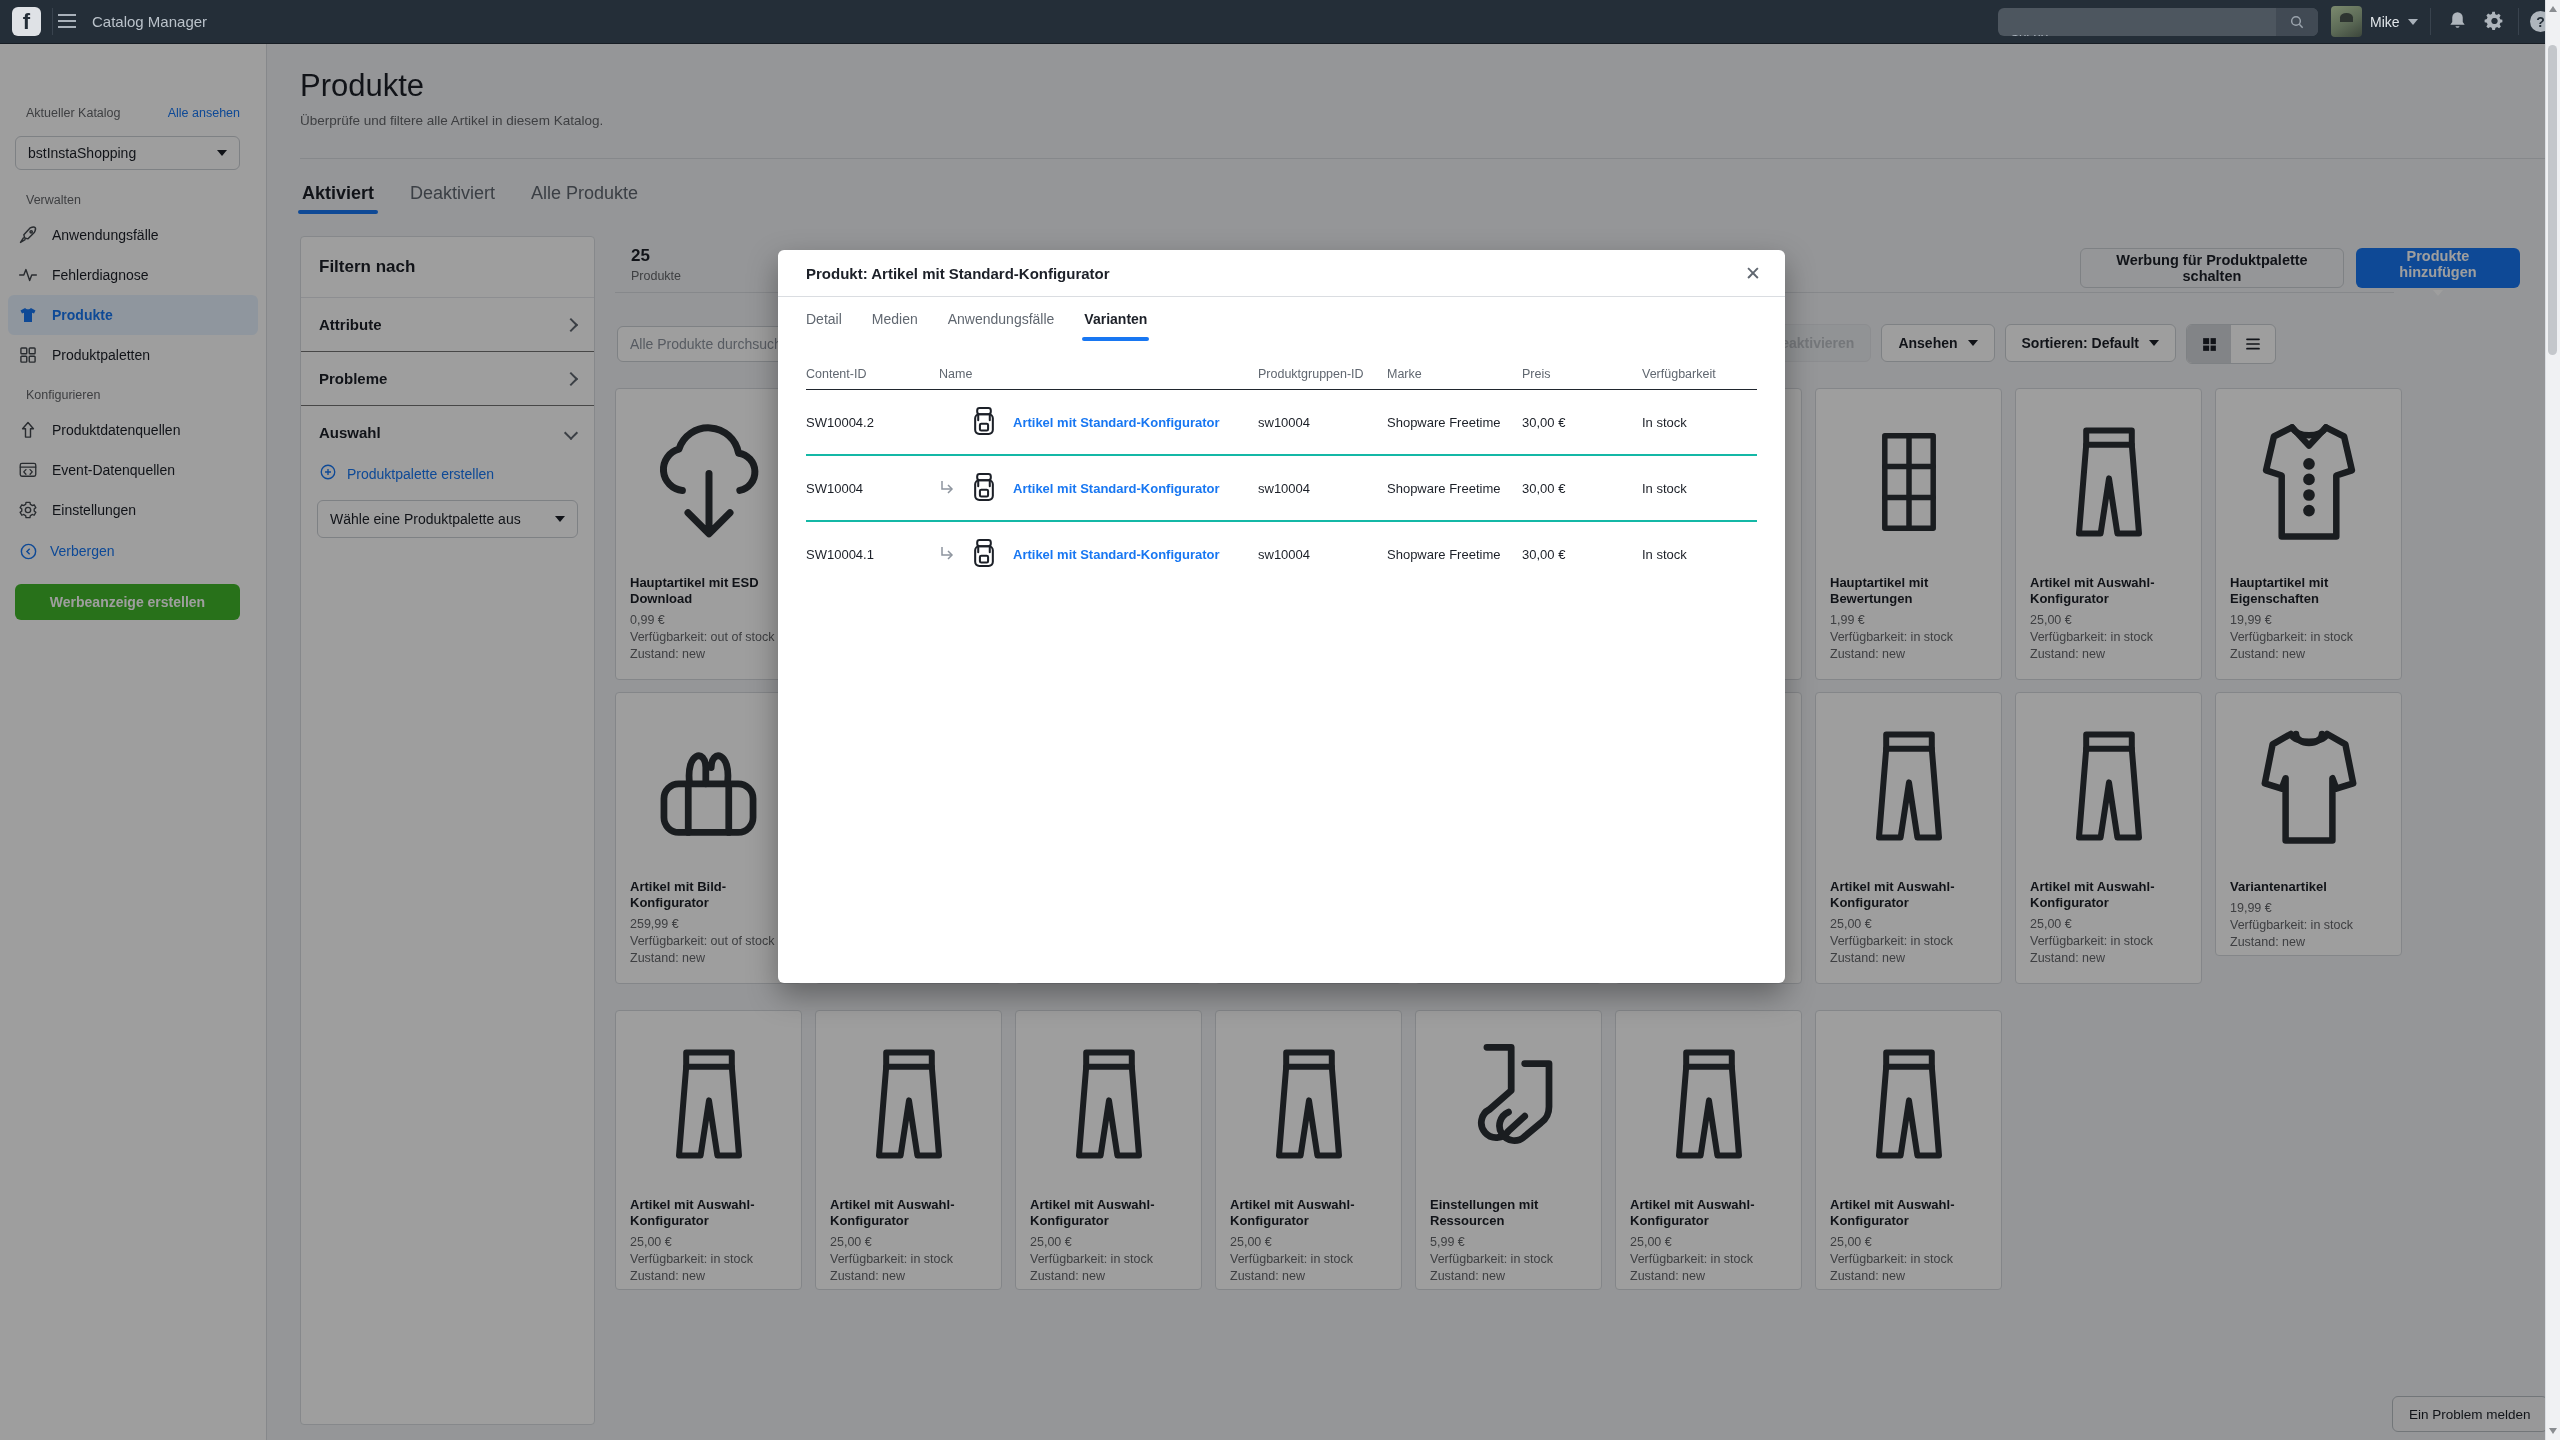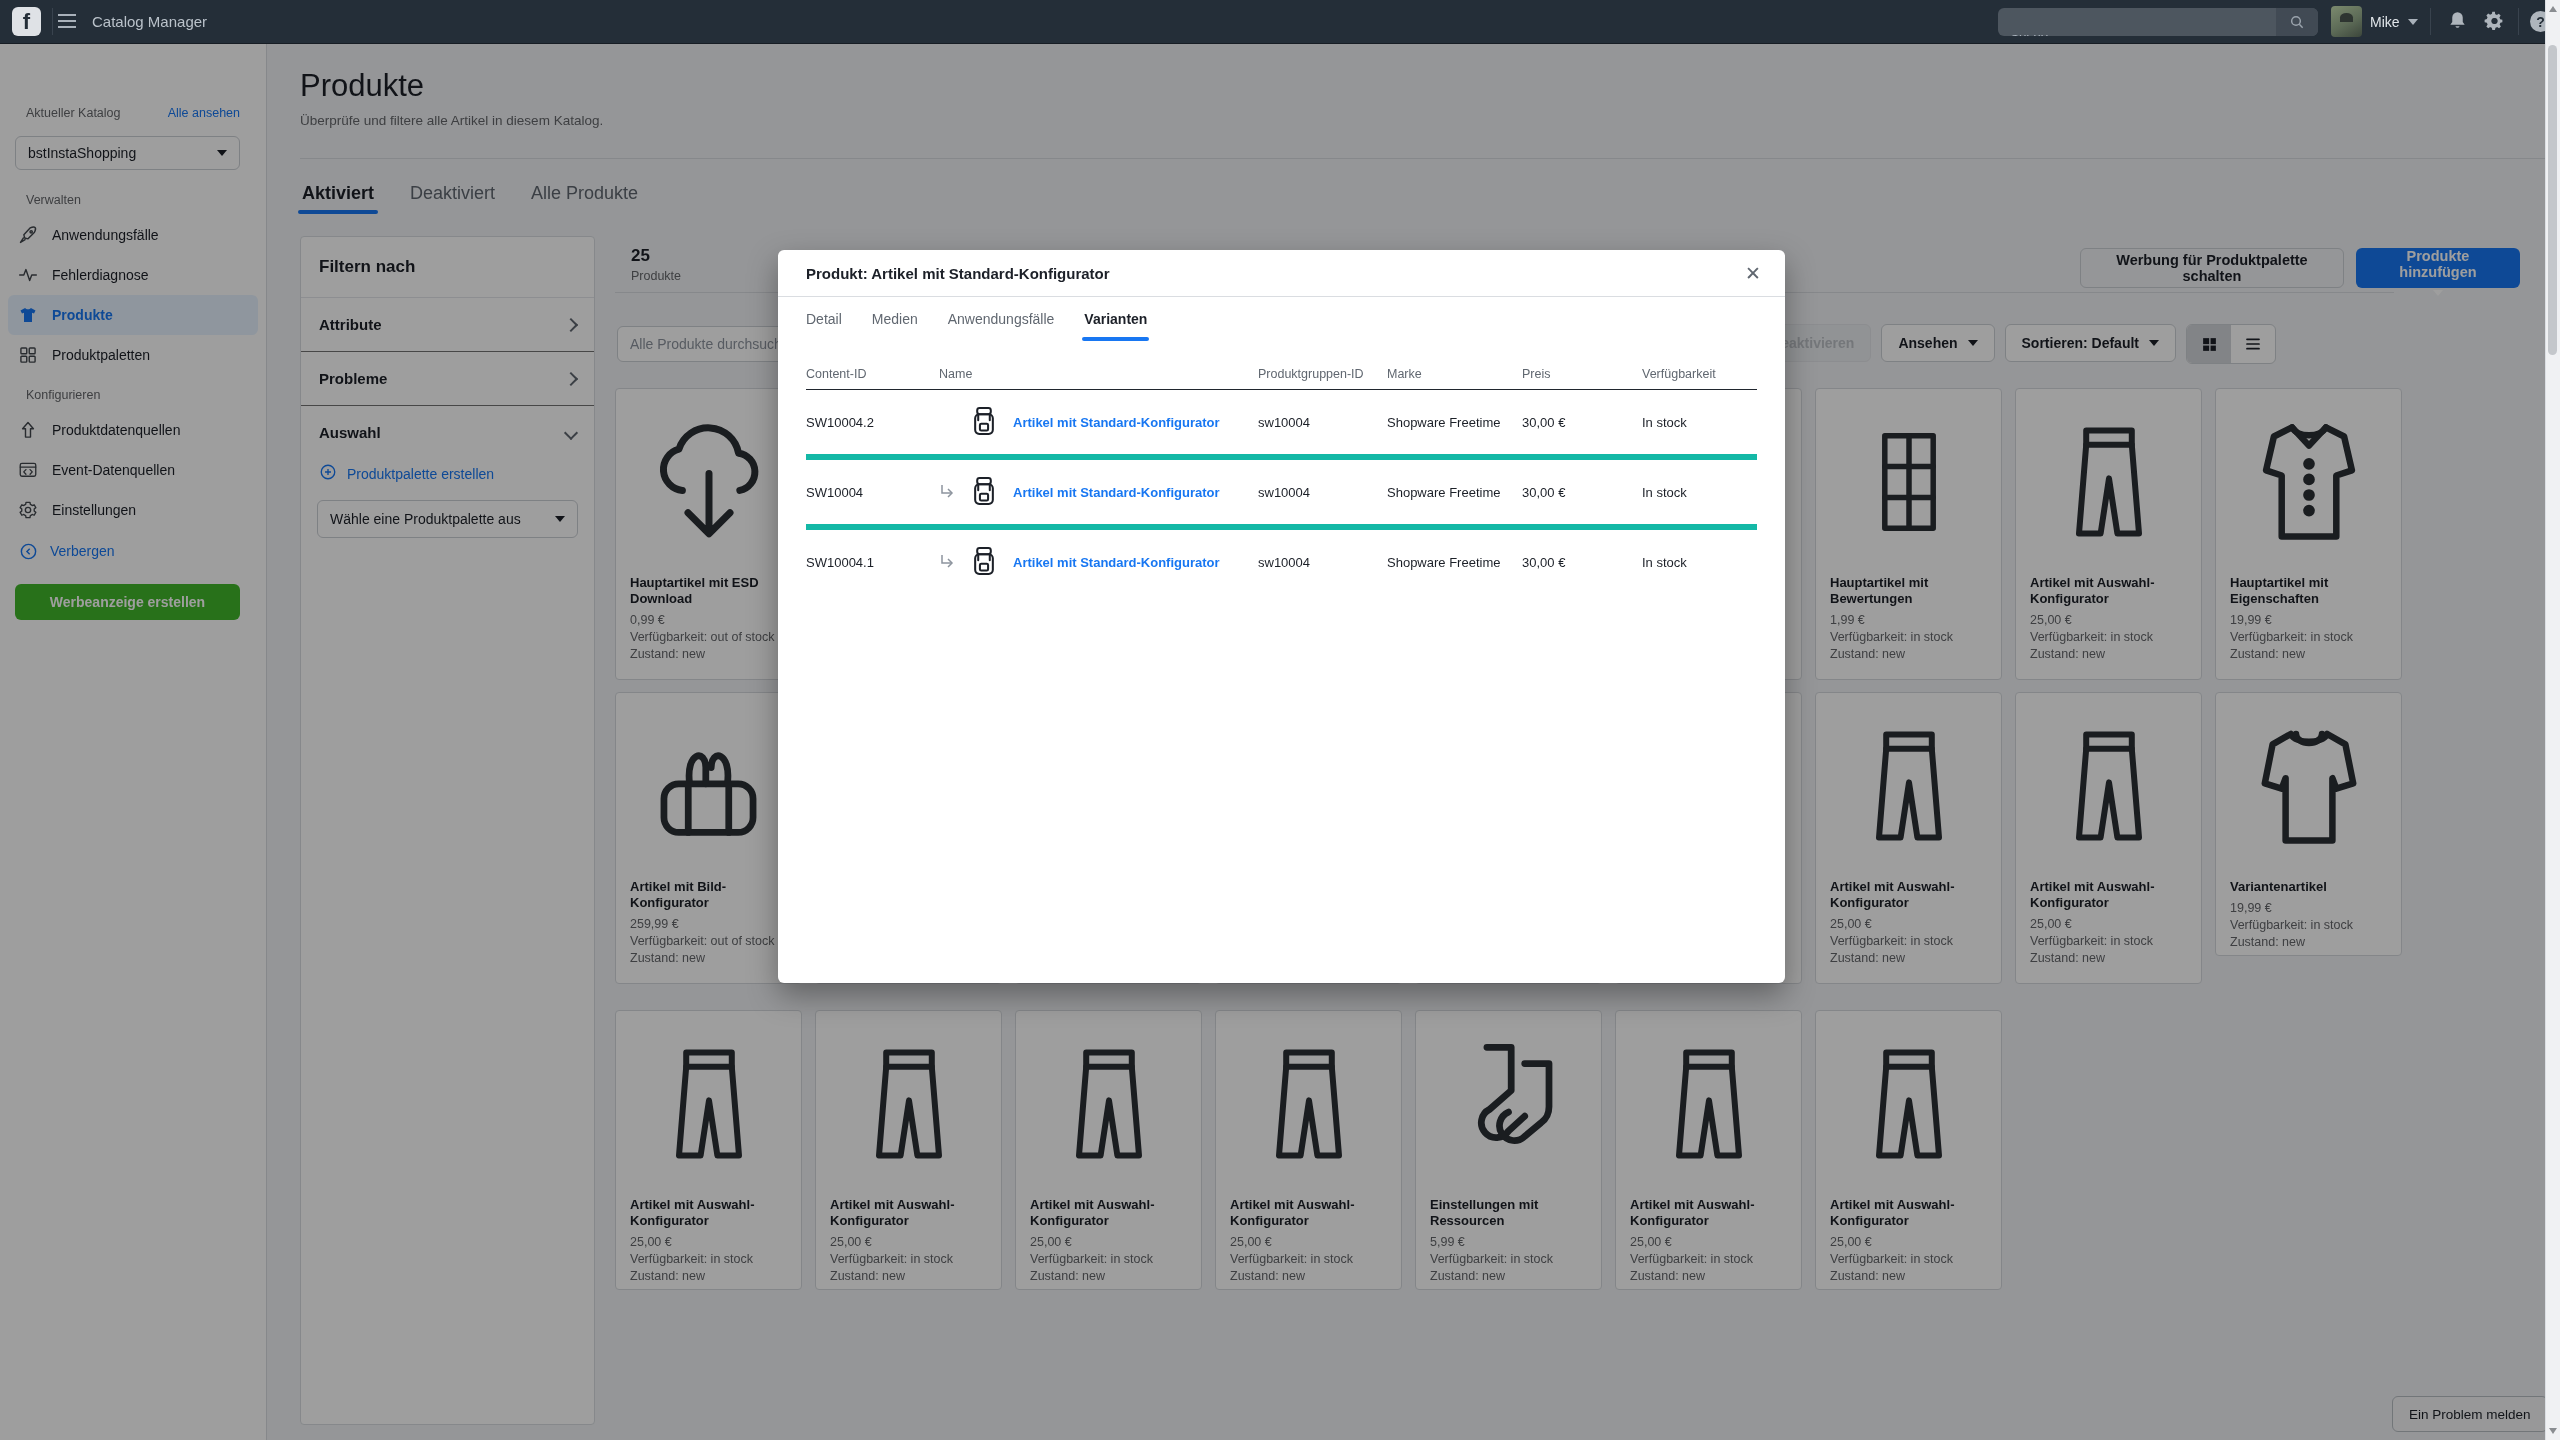--- a/index.html
+++ b/index.html
@@ -110,21 +110,21 @@
   .m-title{font-size:15px;font-weight:bold;color:#1c2028;}
   .m-close{font-size:19px;color:#606770;cursor:pointer;line-height:1;}
   .m-tabs{display:flex;height:44px;padding-left:28px;}
   .m-tab{position:relative;margin-right:30px;display:flex;align-items:center;font-size:14px;color:#606770;cursor:pointer;}
   .m-tab.active{color:#1c2028;font-weight:bold;}
   .m-tab.active::after{content:"";position:absolute;left:-2px;right:-2px;bottom:0;height:4px;background:#1877f2;border-radius:2px;}
   .m-table{margin:18px 28px 0;}
   .v-row{display:grid;grid-template-columns:133px 319px 129px 135px 120px 1fr;align-items:center;}
   .v-head{height:30px;border-bottom:1px solid #20262e;}
   .v-head span{font-size:12.5px;color:#606770;}
-  .v-item{height:64px;border-bottom:6px solid #14b8a6;font-size:13px;color:#1c2028;}
+  .v-item{height:64px;border-bottom:2px solid #14b8a6;font-size:13px;color:#1c2028;}
   .v-item:last-child{border-bottom:none;}
   .v-name{display:flex;align-items:center;gap:12px;}
   .v-link{color:#1877f2;font-weight:bold;cursor:pointer;}
   .elbow{width:16px;height:16px;flex:0 0 auto;}
   
   .report-btn{position:absolute;left:2392px;top:1396px;height:36px;padding:0 16px;background:#f5f6f7;
               border:1px solid #b9bec4;border-radius:6px;font-size:13.5px;color:#1c2028;font-family:inherit;cursor:pointer;}
 </style>
 </head>
 <body>

